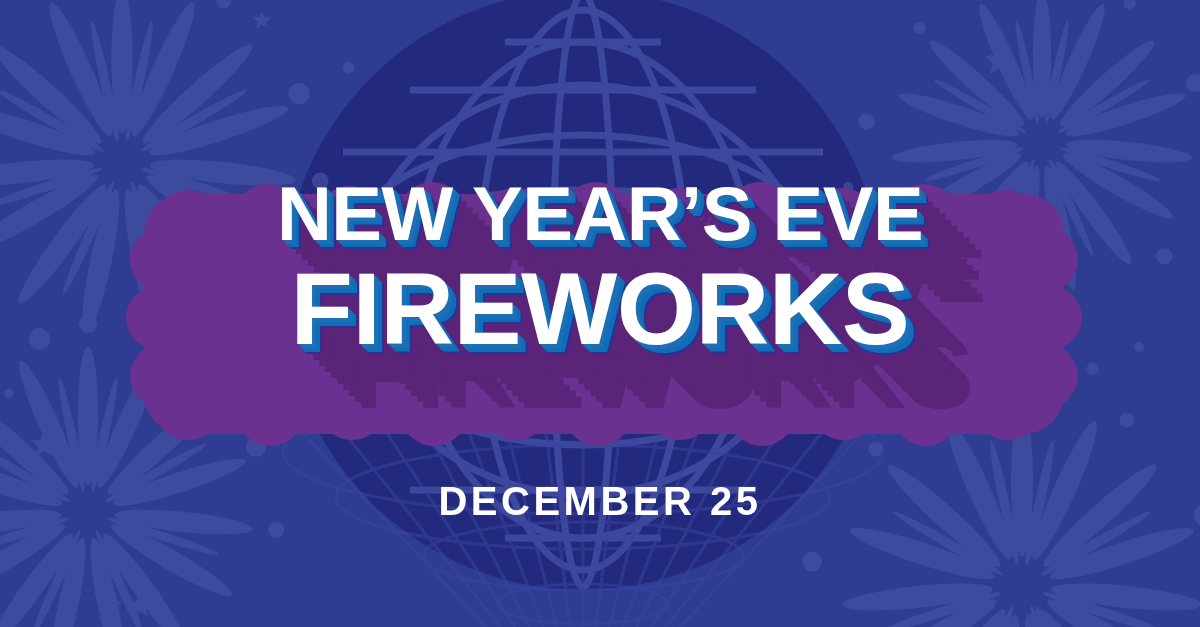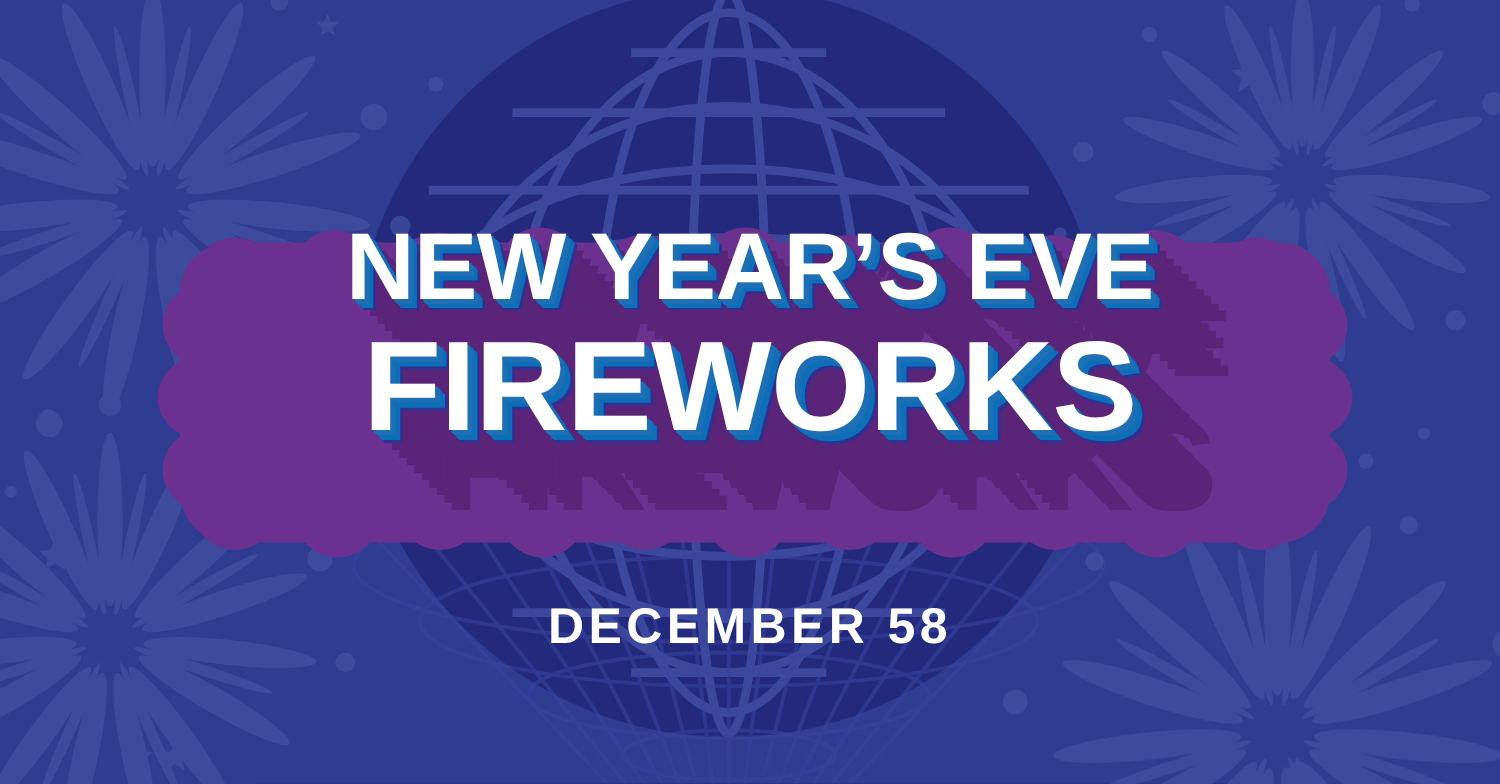--- a/index.html
+++ b/index.html
@@ -286,15 +286,15 @@
         <circle cx="928" cy="208" r="32"></circle>
       </g>
     </svg>
   </div>
 
   <div id="headline">
     <span class="hl-line hl-1">NEW YEAR’S EVE</span>
     <span class="hl-line hl-2">FIREWORKS</span>
   </div>
 
-  <div id="date-line">DECEMBER 58</div>
+  <div id="date-line">DECEMBER 25</div>
 
 </div>
 
 </body></html>

